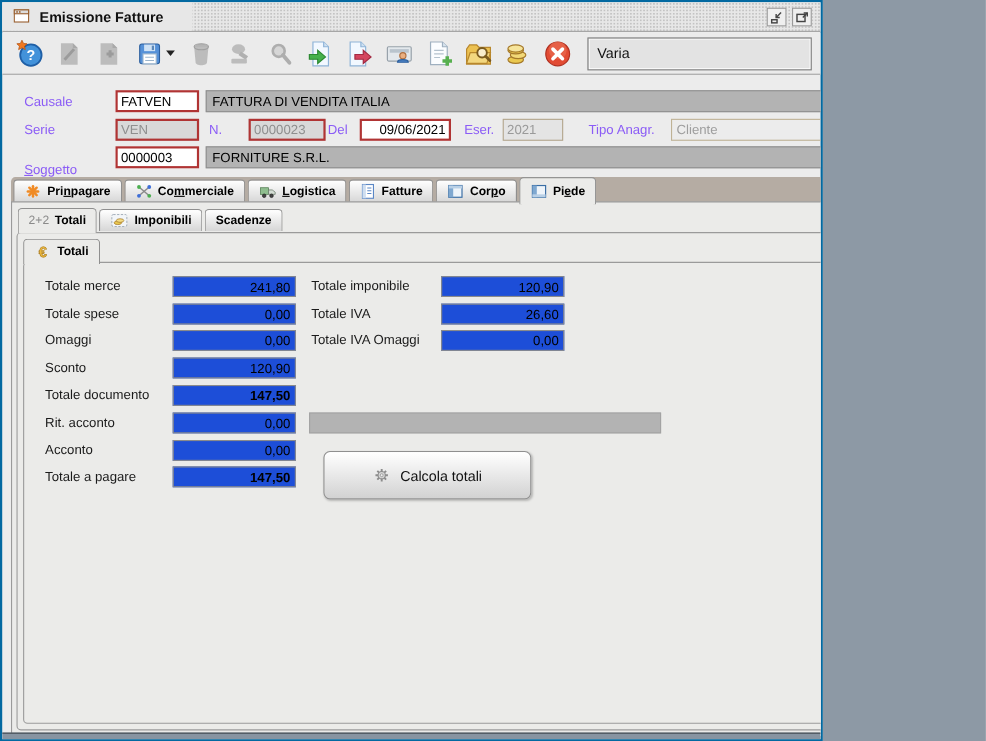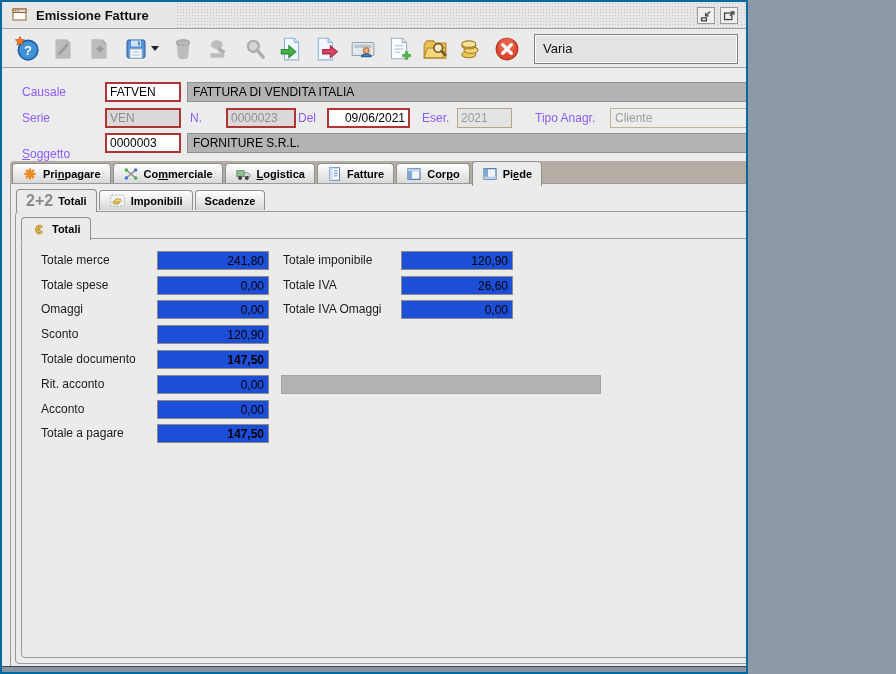--- a/index.html
+++ b/index.html
@@ -53,21 +53,21 @@
 
   
   .tabstrip{position:absolute;left:8px;top:159px;width:880px;height:23px;
     background:#b5aca3;border-radius:4px 4px 0 0;display:flex;align-items:flex-end;padding-left:2px;}
   .tab{display:flex;align-items:center;gap:5px;height:21px;padding:0 9px;
     background:linear-gradient(#ffffff,#d6d6d6);border:1px solid #8f8f8f;border-bottom:none;
     border-radius:4px 4px 0 0;font-size:11px;font-weight:bold;color:#000;margin-right:2px;
     cursor:pointer;position:relative;white-space:nowrap;}
   .tab.active{height:25px;margin-bottom:-2px;background:#ebebe9;z-index:5;}
   .mn{text-decoration:underline;}
-  .badge{color:#8a8a8a;font-weight:bold;font-size:16px;}
+  .badge{color:#8a8a8a;font-weight:normal;font-size:11px;}
 
   .panel{position:absolute;background:#ebebe9;border:1px solid #9a9a9a;border-radius:0 4px 4px 4px;}
   .subtabbar{position:absolute;left:5px;top:3px;display:flex;align-items:flex-end;height:23px;z-index:4;}
   .subtabbar .tab{height:20px;}
   .subtabbar .tab.active{height:23px;}
 
   
   .tlbl{position:absolute;height:19px;line-height:19px;font-size:12px;color:#1b1b1b;white-space:nowrap;}
   .tfld{position:absolute;width:112px;height:19px;border:1px solid #8b8b8b;background:#1d4ed8;
     font:12px "Liberation Sans",sans-serif;text-align:right;padding:0 4px;color:#000;}
@@ -396,19 +396,31 @@
 
         <span class="tlbl" style="left:261px;top:12px;">Totale imponibile</span>
         <input class="tfld" style="left: 379px; top: 12px;" value="120,90">
         <span class="tlbl" style="left:261px;top:37px;">Totale IVA</span>
         <input class="tfld" style="left: 379px; top: 37px;" value="26,60">
         <span class="tlbl" style="left:261px;top:61px;">Totale IVA Omaggi</span>
         <input class="tfld" style="left: 379px; top: 61px;" value="0,00">
 
         <div class="graybar" style="left:259px;top:136px;width:320px;height:19px;"></div>
 
+        <div class="bigbtn" style="left:272px;top:171px;width:189px;height:44px;font-size:13px;color:#111;">
+          <span>
+            <svg width="16" height="16" viewBox="0 0 24 24">
+                <g stroke="#8c8c8c" stroke-width="2.6">
+                  <path d="M12 3.5v4M12 16.5v4M3.5 12h4M16.5 12h4M6 6l2.8 2.8M15.2 15.2L18 18M6 18l2.8-2.8M15.2 8.8L18 6"></path>
+                </g>
+                <circle cx="12" cy="12" r="5" fill="#d6d6d6" stroke="#8c8c8c" stroke-width="1.6"></circle>
+                <circle cx="12" cy="12" r="2" fill="#efefef" stroke="#8c8c8c"></circle>
+              </svg>
+          </span>
+          <span>Calcola totali</span>
+        </div>
 
       </div>
     </div>
   </div>
 
   <div class="frame-bottom"></div>
 </div>
 
 </body></html>

